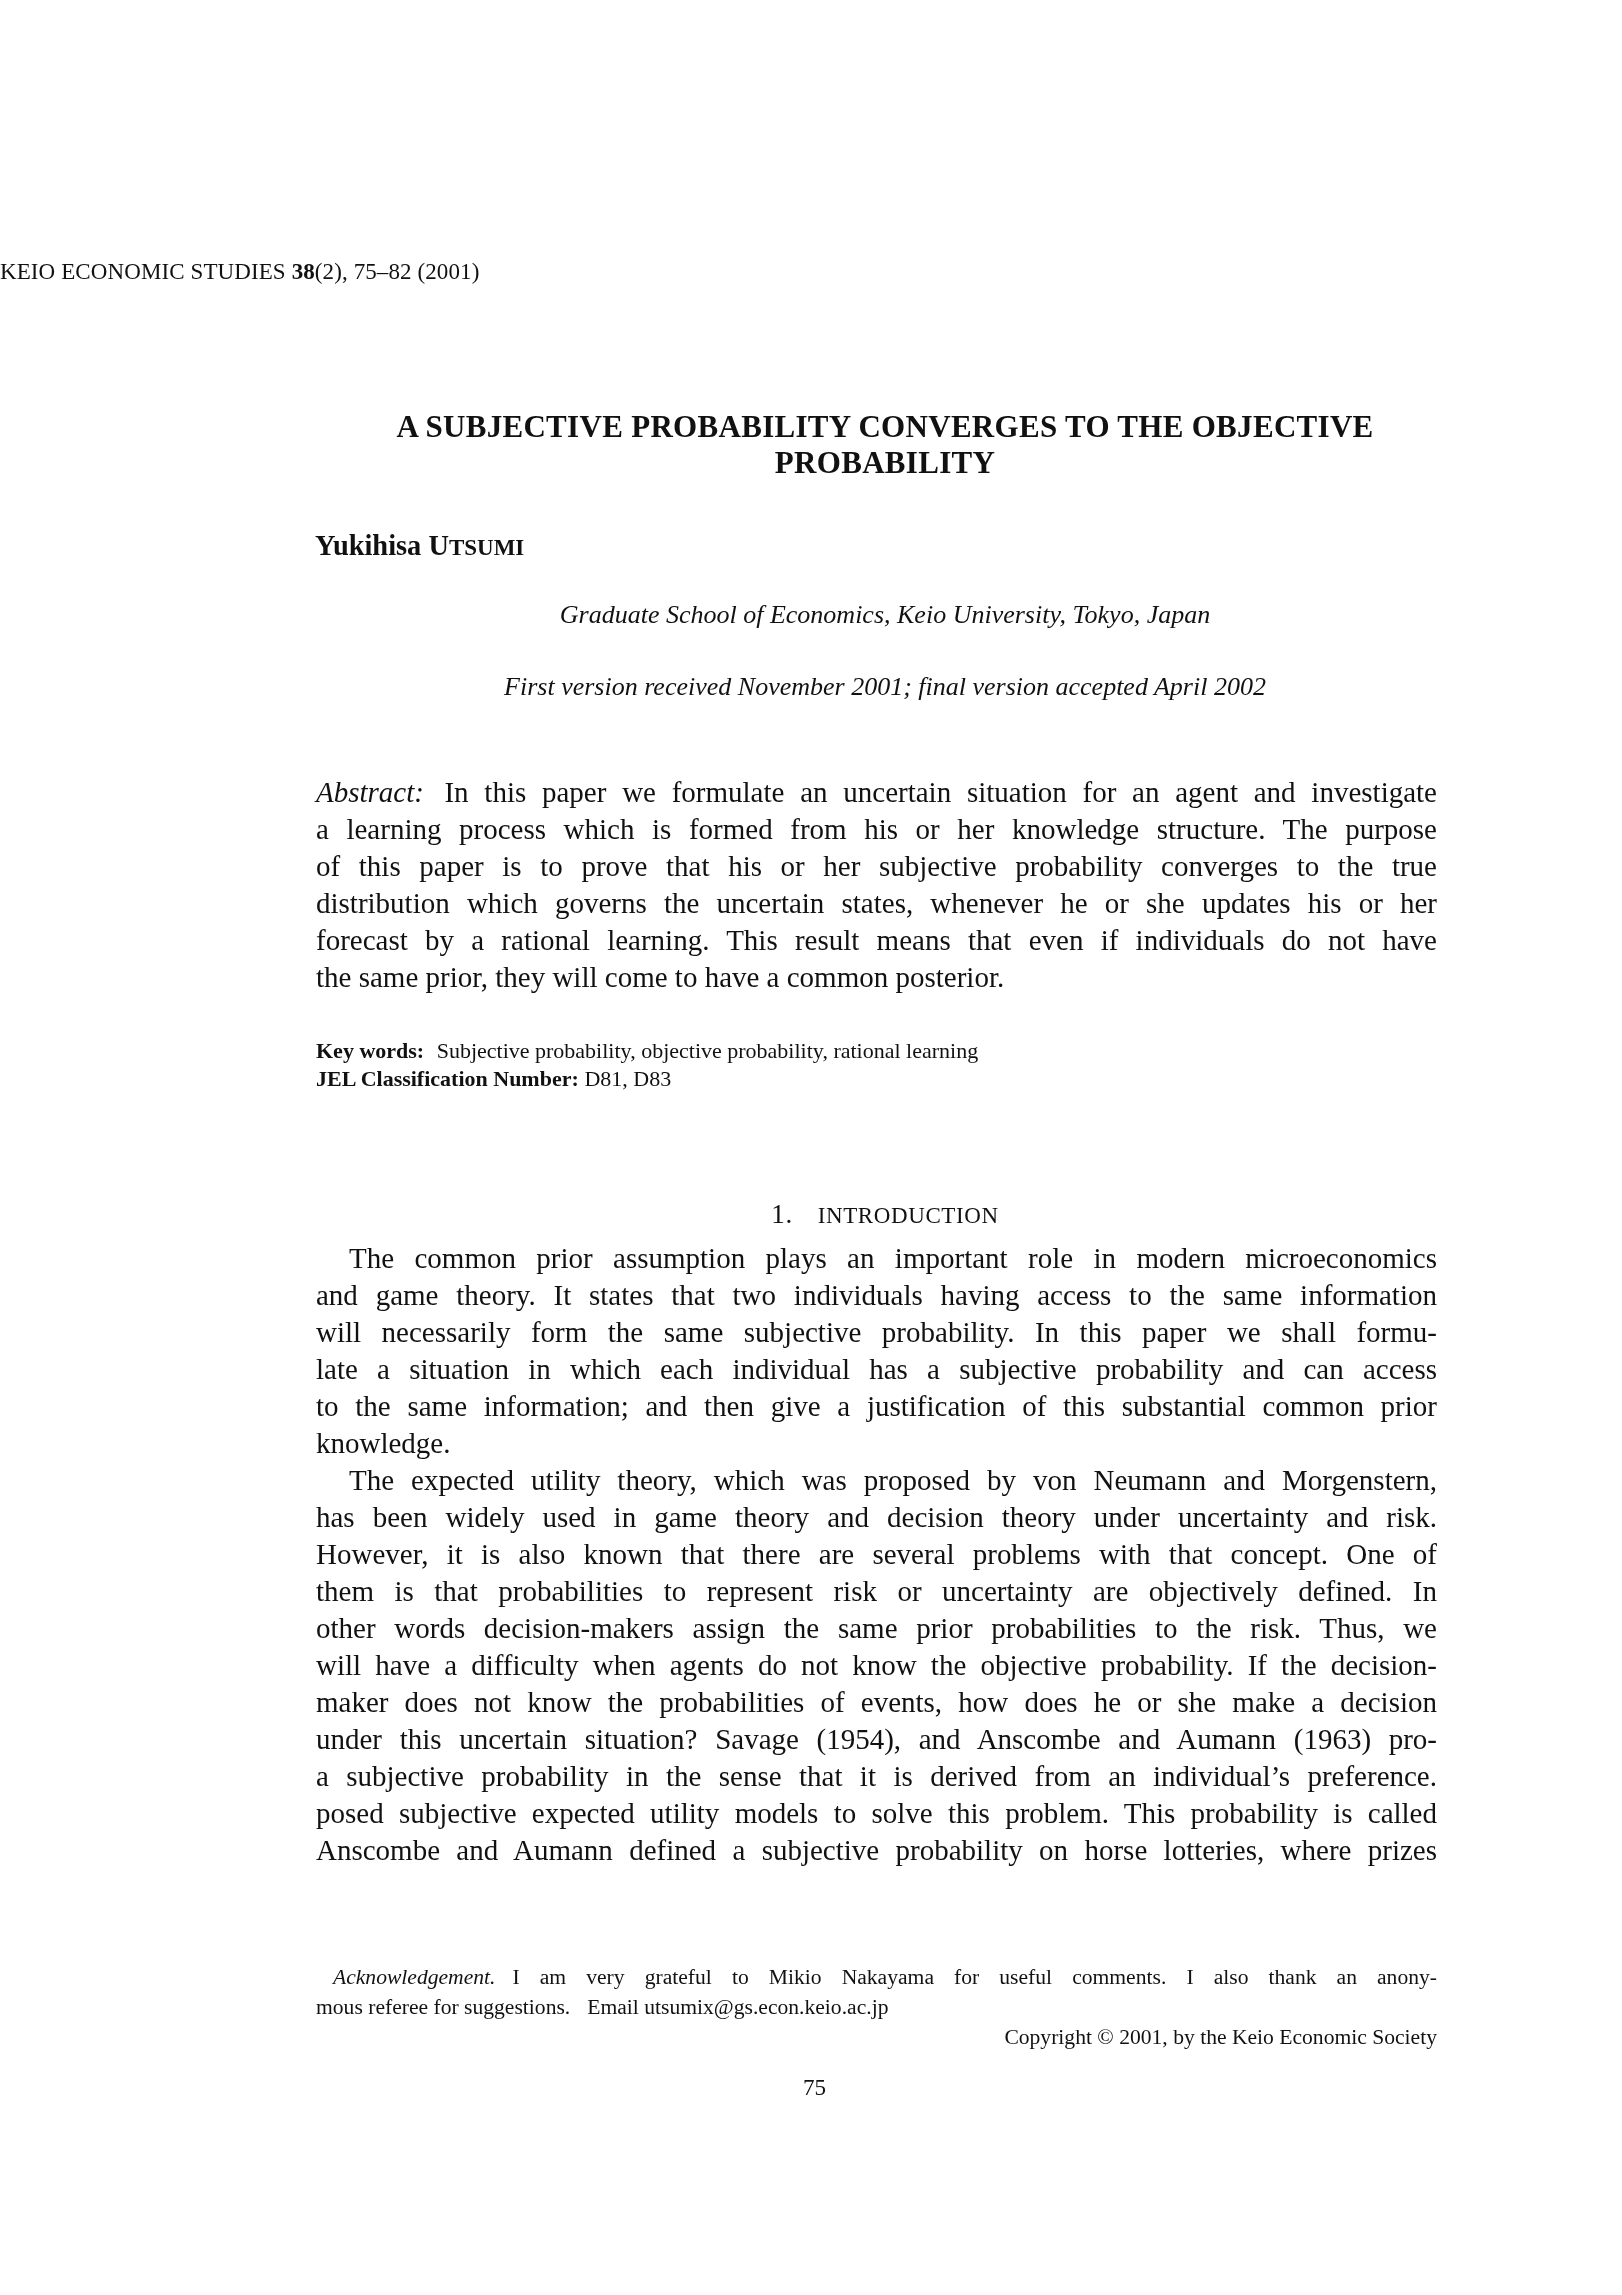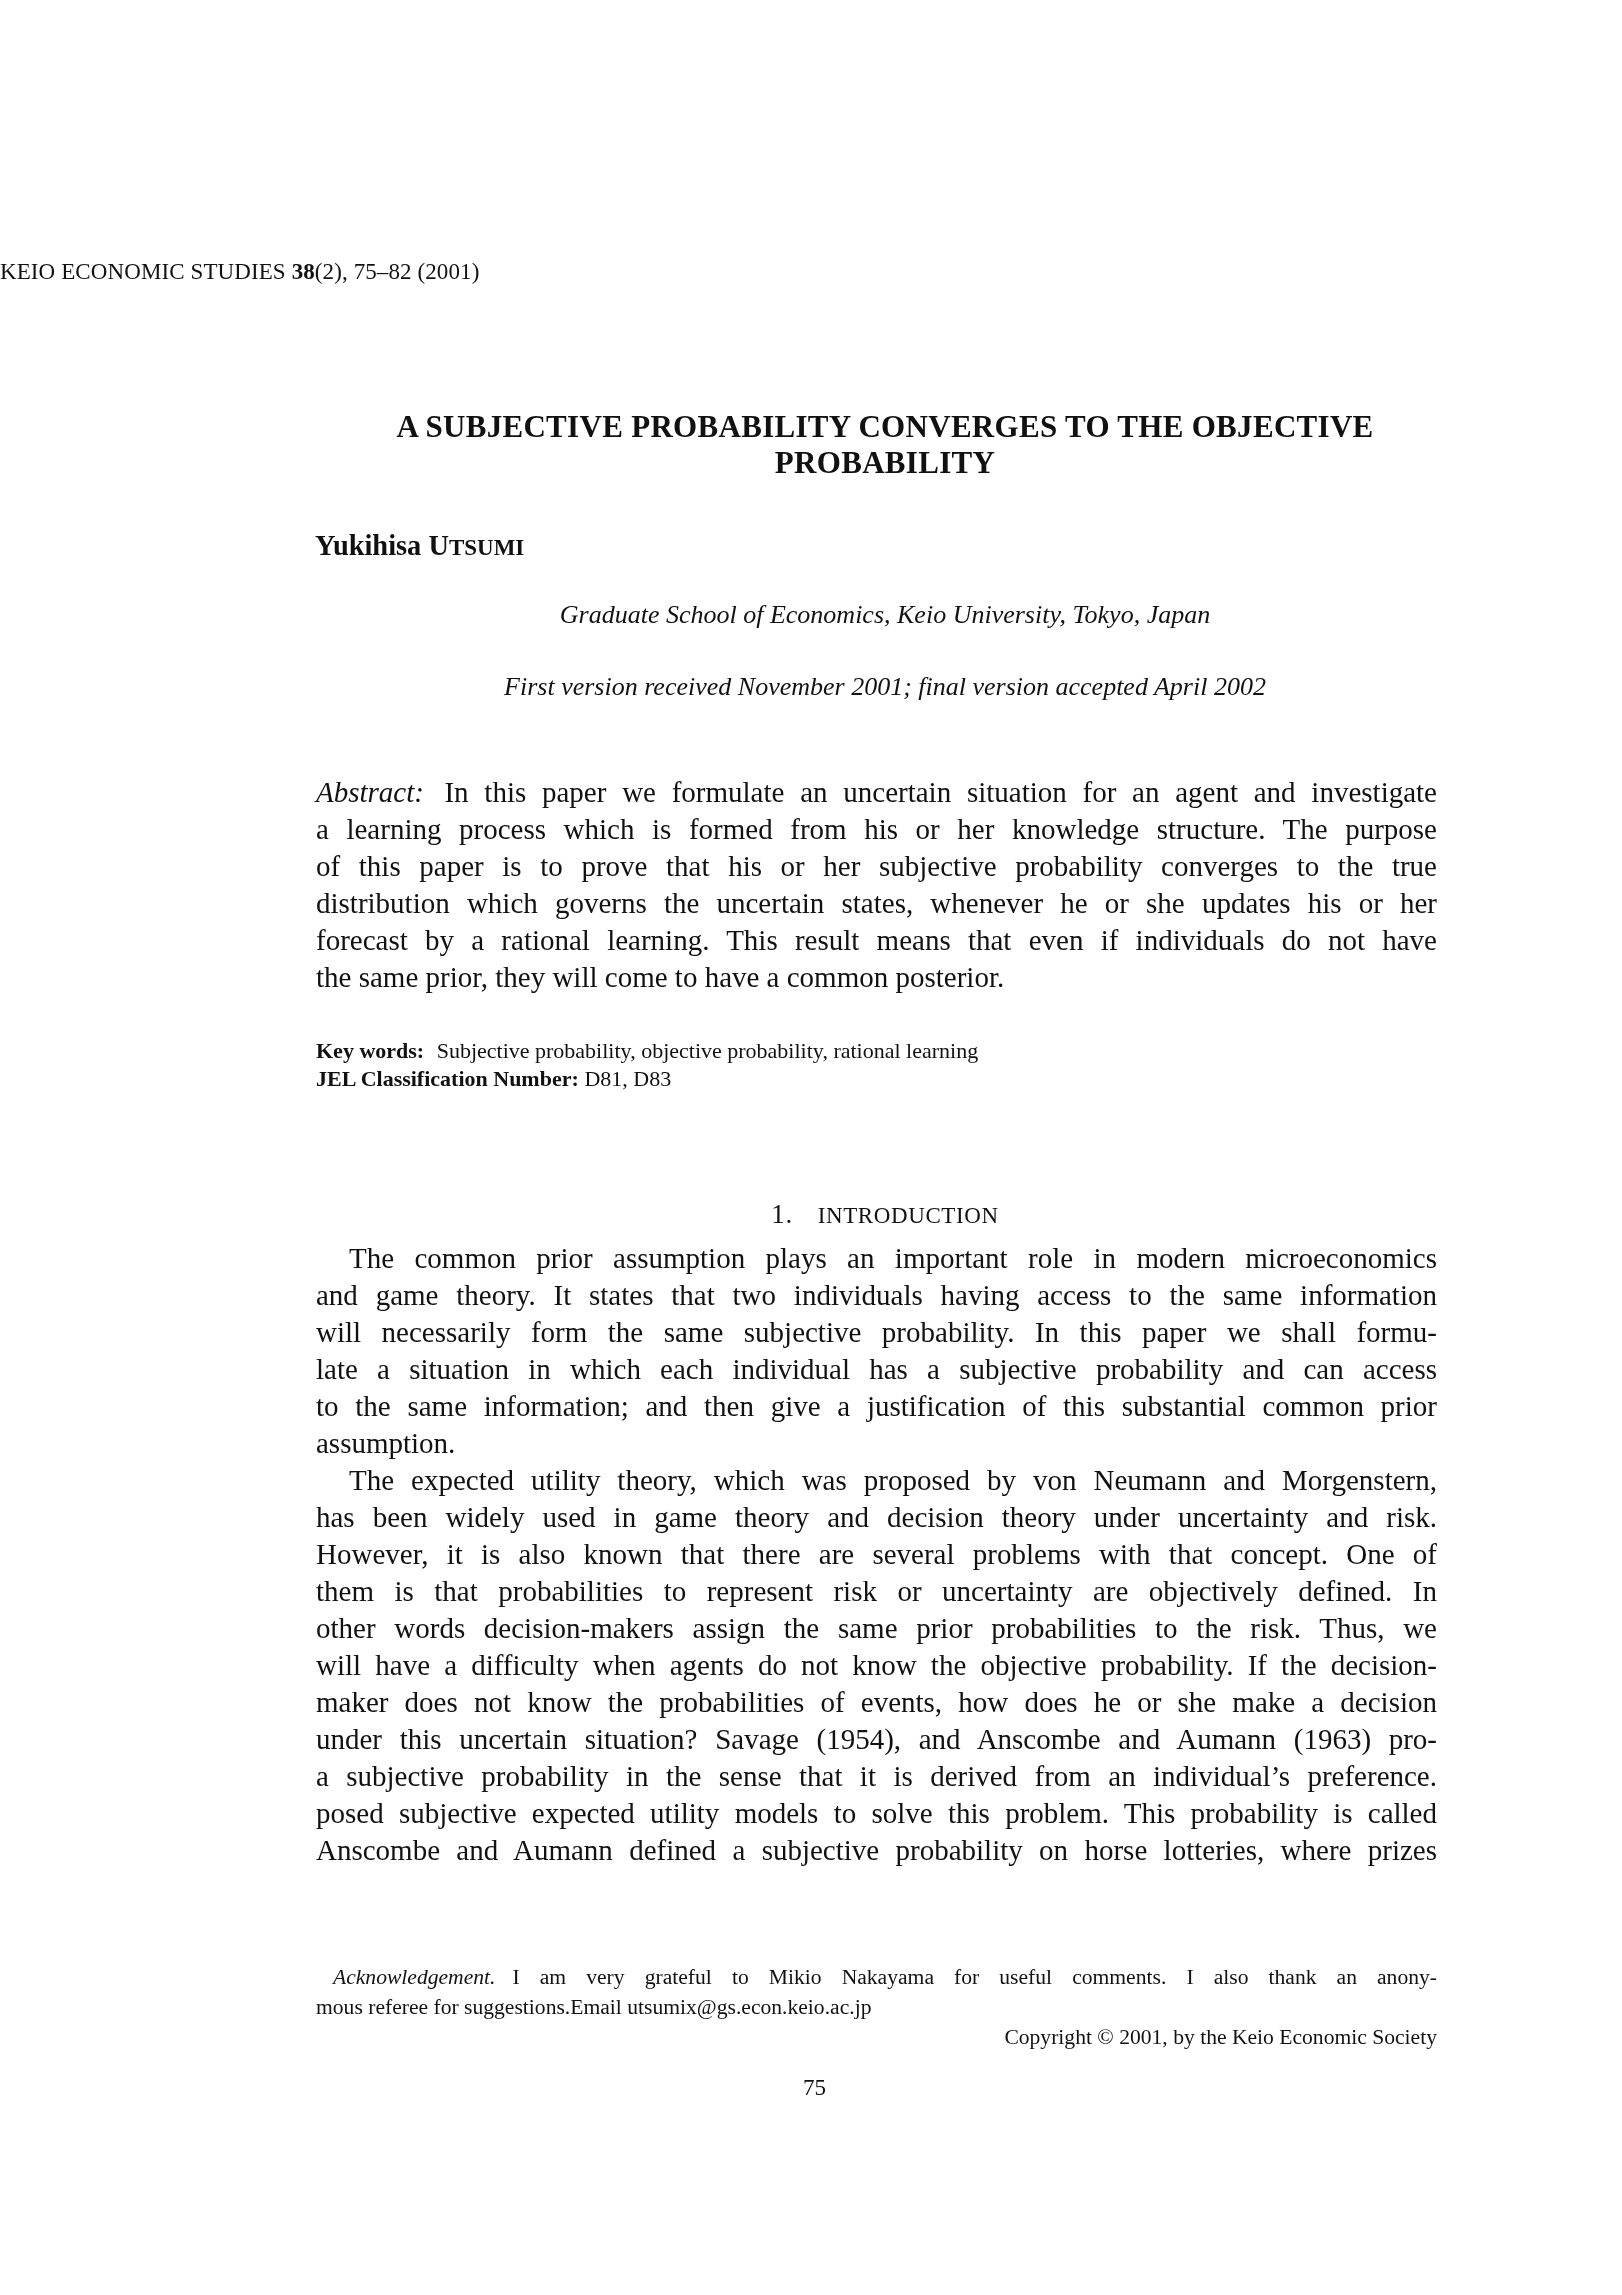--- a/index.html
+++ b/index.html
@@ -48,21 +48,21 @@
   .body .line { display: block; text-align: justify; text-align-last: justify; white-space: nowrap; }
   .body .line.indent { padding-left: 33px; }
   .body .line.last { text-align-last: left; }
   .footnote {
     left: 316px; width: 1121px; top: 1962px; font-size: 21.6px; line-height: 30px;
   }
   .footnote .line { display: block; white-space: nowrap; }
   .footnote .line.just { text-align: justify; text-align-last: justify; }
   .footnote .indent { padding-left: 17px; text-align: right; }
   .footnote .ack-label { font-style: italic; margin-right: 17px; }
-  .footnote .email-label { }
+  .footnote .email-label { margin-left: 17px; }
   .page-number {
     left: 0; width: 1622px; top: 2075px; font-size: 23px; text-align: center; padding-left: 7px; box-sizing: border-box;
   }
 </style>
 </head>
 <body>
 
 <div class="abs journal-line"><span>KEIO ECONOMIC STUDIES</span> <b>38</b><span>(2), 75–82 (2001)</span></div>
 
 <div class="abs title">
@@ -91,21 +91,21 @@
 </div>
 
 <div class="abs section-heading"><span class="num">1.</span><span>INTRODUCTION</span></div>
 
 <div class="abs body">
   <span class="line indent">The common prior assumption plays an important role in modern microeconomics</span>
   <span class="line">and game theory. It states that two individuals having access to the same information</span>
   <span class="line">will necessarily form the same subjective probability. In this paper we shall formu-</span>
   <span class="line">late a situation in which each individual has a subjective probability and can access</span>
   <span class="line">to the same information; and then give a justification of this substantial common prior</span>
-  <span class="line last">assumption.</span>
+  <span class="line last">knowledge.</span>
   <span class="line indent">The expected utility theory, which was proposed by von Neumann and Morgenstern,</span>
   <span class="line">has been widely used in game theory and decision theory under uncertainty and risk.</span>
   <span class="line">However, it is also known that there are several problems with that concept. One of</span>
   <span class="line">them is that probabilities to represent risk or uncertainty are objectively defined. In</span>
   <span class="line">other words decision-makers assign the same prior probabilities to the risk. Thus, we</span>
   <span class="line">will have a difficulty when agents do not know the objective probability. If the decision-</span>
   <span class="line">maker does not know the probabilities of events, how does he or she make a decision</span>
   <span class="line">under this uncertain situation? Savage (1954), and Anscombe and Aumann (1963) pro-</span>
   <span class="line">a subjective probability in the sense that it is derived from an individual’s preference.</span>
   <span class="line">posed subjective expected utility models to solve this problem. This probability is called</span>

